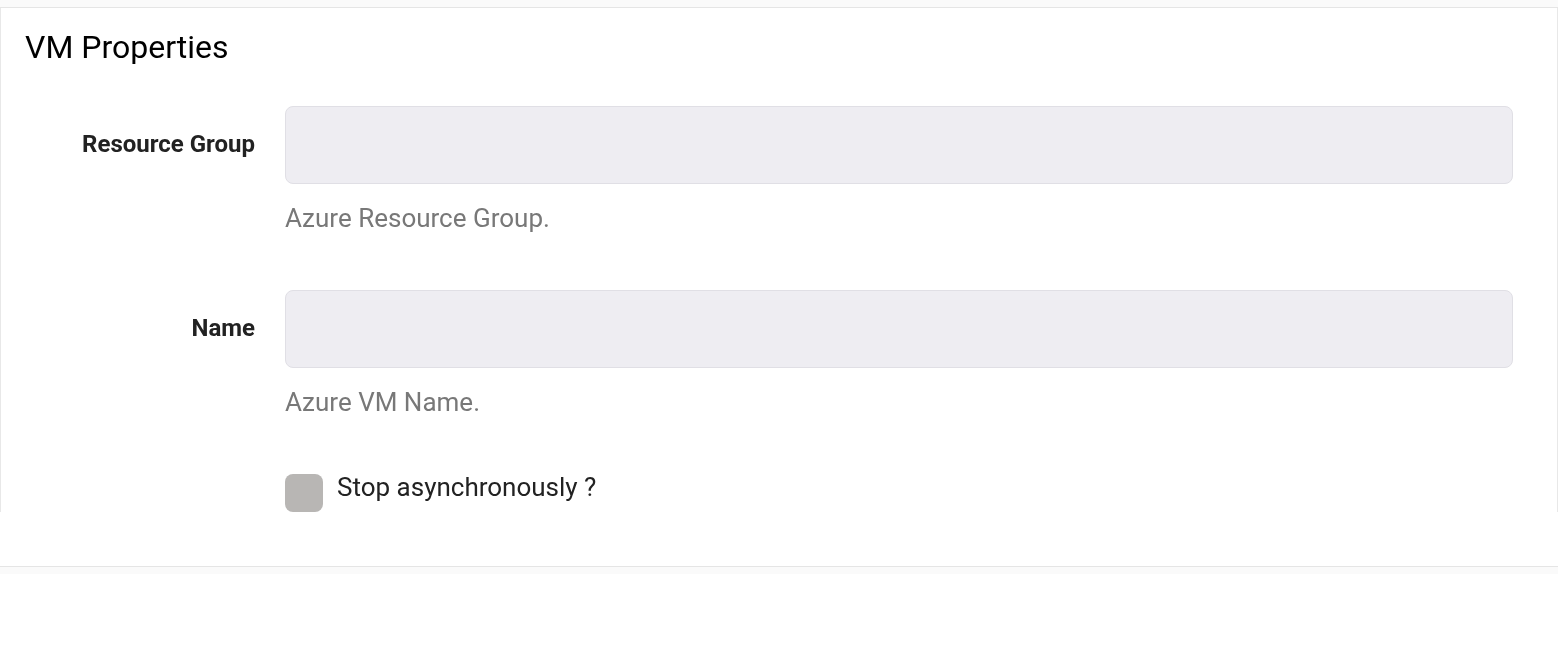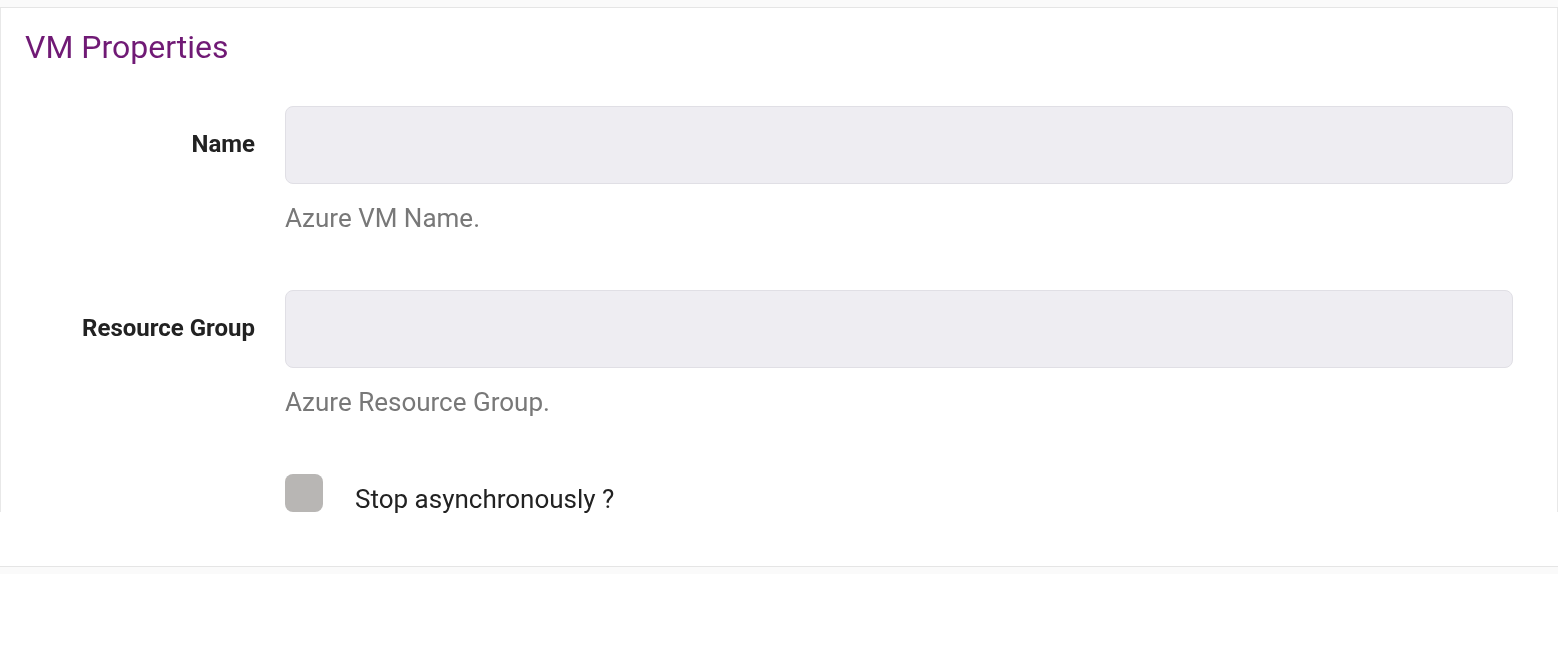--- a/index.html
+++ b/index.html
@@ -19,21 +19,21 @@
       background: #fafafa;
     }
     .container {
       padding: 20px 24px 0 24px;
       border-left: 1px solid #e8e8e8;
       border-right: 1px solid #e8e8e8;
     }
     .section-title {
       font-size: 32px;
       font-weight: 400;
-      color: #701a75;
+      color: #000000;
       margin-bottom: 40px;
     }
     .form-row {
       display: flex;
       align-items: flex-start;
       margin-bottom: 54px;
     }
     .form-label {
       width: 260px;
       flex-shrink: 0;
@@ -61,22 +61,22 @@
       outline: none;
     }
     .help-text {
       font-size: 26px;
       color: #787878;
       margin-top: 18px;
       line-height: 1.3;
     }
     .checkbox-wrap {
       display: flex;
-      align-items: flex-end;
-      gap: 32px;
+      align-items: flex-start;
+      gap: 14px;
     }
     .checkbox-box {
       width: 38px;
       height: 38px;
       background: #b8b6b4;
       border-radius: 8px;
       flex-shrink: 0;
       cursor: pointer;
     }
     .checkbox-label {
@@ -93,32 +93,32 @@
 </head>
 <body>
 
 <div class="top-border"></div>
 
 <div class="container">
 
   <h2 class="section-title">VM Properties</h2>
 
   <div class="form-row">
+    <div class="form-label">Resource Group</div>
+    <div class="form-field">
+      <input type="text" class="text-input" value="" style="">
+      <div class="help-text">Azure Resource Group.</div>
+    </div>
+  </div>
+
+  <div class="form-row">
     <div class="form-label">Name</div>
     <div class="form-field">
       <input type="text" class="text-input" value="" style="">
       <div class="help-text">Azure VM Name.</div>
-    </div>
-  </div>
-
-  <div class="form-row">
-    <div class="form-label">Resource Group</div>
-    <div class="form-field">
-      <input type="text" class="text-input" value="" style="">
-      <div class="help-text">Azure Resource Group.</div>
     </div>
   </div>
 
   <div class="form-row">
     <div class="form-label"></div>
     <div class="form-field">
       <div class="checkbox-wrap">
         <div class="checkbox-box"></div>
         <span class="checkbox-label">Stop asynchronously ?</span>
       </div>

